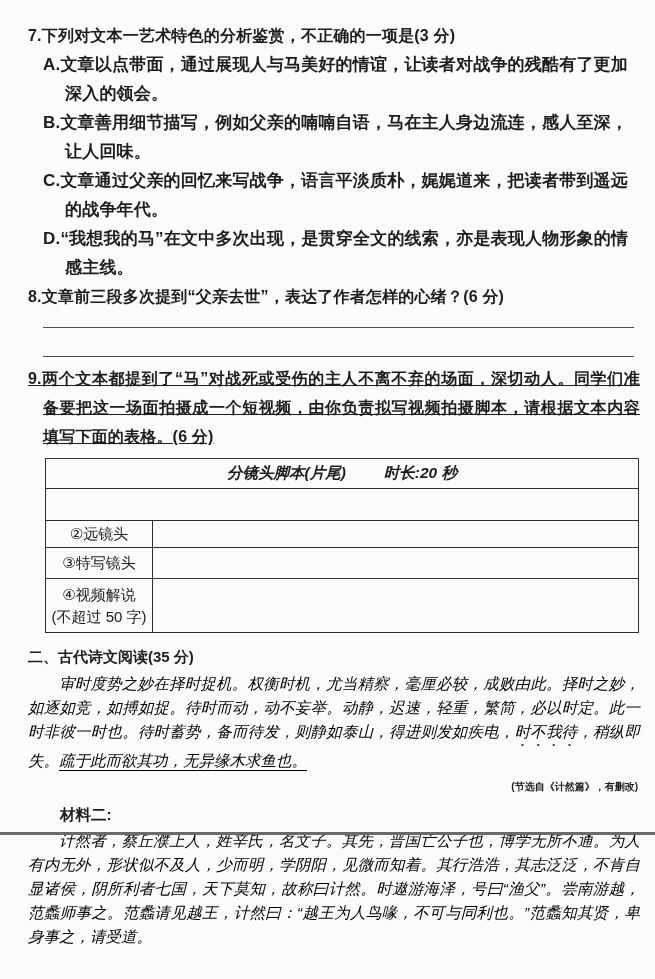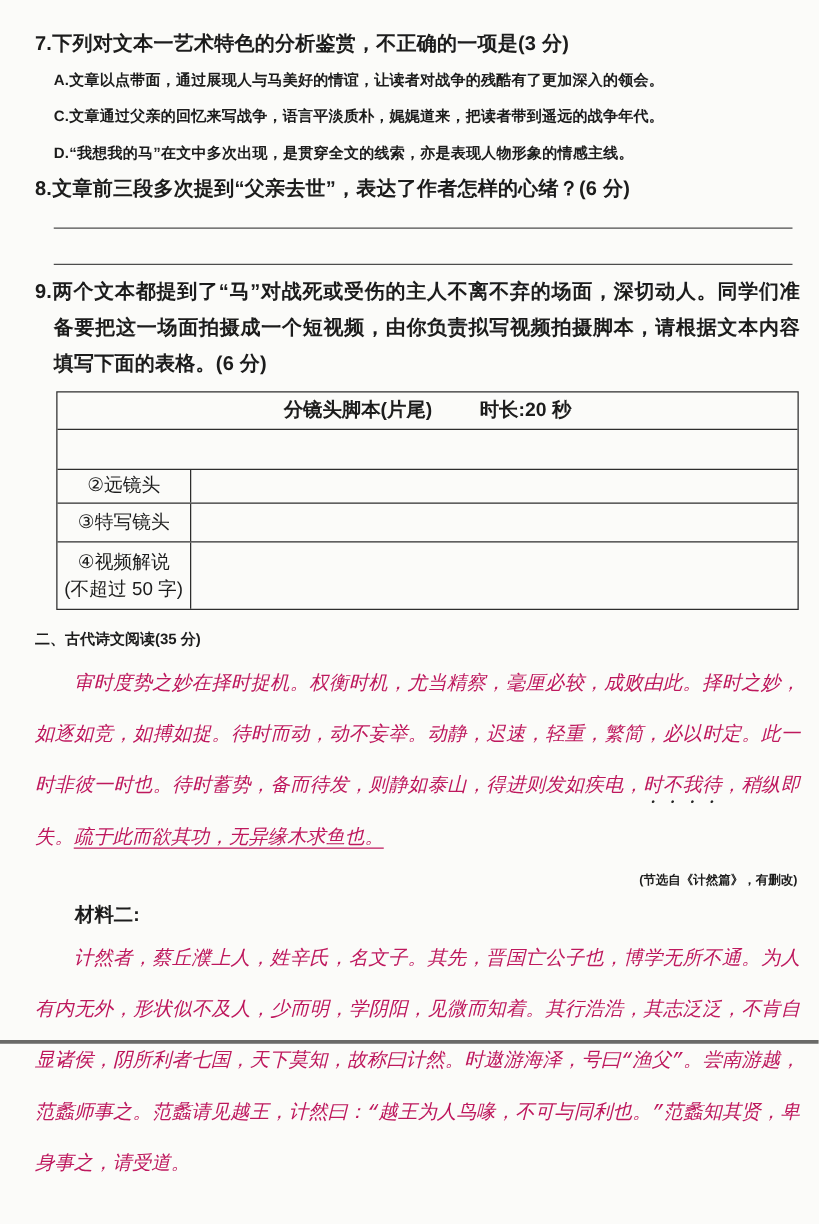--- a/index.html
+++ b/index.html
@@ -19,36 +19,37 @@
   
   .q-stem {
     margin: 0;
     font-size: 16px;
     line-height: 29px;
     font-weight: 600;
     letter-spacing: 0.2px;
   }
   .option {
     margin: 0 0 0 15px;
-    font-size: 12px;
+    font-size: 17px;
     line-height: 29px;
     font-weight: 600;
     padding-left: 22px;
     text-indent: -22px;
     letter-spacing: 0.2px;
   }
   .q9-stem {
     margin: 0;
     font-size: 16px;
     line-height: 29px;
     font-weight: 600;
     padding-left: 15px;
     text-indent: -15px;
     text-align: justify;
     letter-spacing: 0.2px;
+    text-decoration: underline;
   }
   
   .answer-area { margin: 16px 6px 7px 15px; }
   .answer-line {
     height: 0;
     border-top: 1.5px solid #4d4d4d;
     margin-bottom: 28px;
   }
   .answer-line:last-child { margin-bottom: 0; }
   
@@ -58,20 +59,21 @@
     font-size: 15.5px;
     font-weight: 600;
   }
   .t-header {
     height: 29px;
     display: flex;
     align-items: center;
     justify-content: center;
     gap: 38px;
     border-bottom: 1.4px solid #2e2e2e;
+    font-style: italic;
   }
   .t-row {
     display: grid;
     grid-template-columns: 107px 1fr;
     border-bottom: 1.4px solid #2e2e2e;
   }
   .t-row:last-child { border-bottom: none; gap: 20px; }
   .t-label {
     border-right: 1.4px solid #2e2e2e;
     display: flex;
@@ -84,21 +86,21 @@
   }
   .t-cell { }
   .row-1 { height: 31px; }
   .row-2 { height: 26px; }
   .row-3 { height: 30px; gap: 35px; }
   .row-4 { height: 53px; }
   .t-label .lbl-line { line-height: 22px; font-size: 15px; }
   
   .sec-heading {
     margin: 9px 0 0 0;
-    font-size: 12px;
+    font-size: 15px;
     line-height: 29px;
     font-weight: 700;
   }
   .sub-heading {
     margin: 0;
     font-size: 16.5px;
     line-height: 29px;
     font-weight: 700;
   }
   .instruction {
@@ -109,27 +111,27 @@
   }
   .material-label {
     margin: 0 0 0 32px;
     font-size: 15.5px;
     line-height: 27px;
     font-weight: 700;
   }
   .classical {
     margin: 1px 0 0 0;
     font-size: 15.5px;
-    line-height: 41px;
+    line-height: 24px;
     font-style: italic;
-    font-family: Liberation Mono, monospace;
+    font-family: Liberation Sans, sans-serif;
     font-weight: 500;
     text-align: justify;
     text-indent: 2em;
-    color: #be185d;
+    color: #000000;
   }
   .em-dots {
     -webkit-text-emphasis: filled dot #262626;
     -webkit-text-emphasis-position: under right;
     text-emphasis: filled dot #262626;
     text-emphasis-position: under right;
   }
   .uline {
     text-decoration: underline;
     text-underline-offset: 4px;
@@ -150,20 +152,21 @@
     background: #6a6a68;
   }
 </style>
 </head>
 <body>
 
 <div class="page">
 
   <p class="q-stem">7.下列对文本一艺术特色的分析鉴赏，不正确的一项是(3 分)</p>
   <p class="option">A.文章以点带面，通过展现人与马美好的情谊，让读者对战争的残酷有了更加深入的领会。</p>
+  <p class="option">B.文章善用细节描写，例如父亲的喃喃自语，马在主人身边流连，感人至深，让人回味。</p>
   <p class="option">C.文章通过父亲的回忆来写战争，语言平淡质朴，娓娓道来，把读者带到遥远的战争年代。</p>
   <p class="option">D.“我想我的马”在文中多次出现，是贯穿全文的线索，亦是表现人物形象的情感主线。</p>
 
   <p class="q-stem">8.文章前三段多次提到“父亲去世”，表达了作者怎样的心绪？(6 分)</p>
 
   <div class="answer-area">
     <div class="answer-line"></div>
     <div class="answer-line"></div>
   </div>
 

